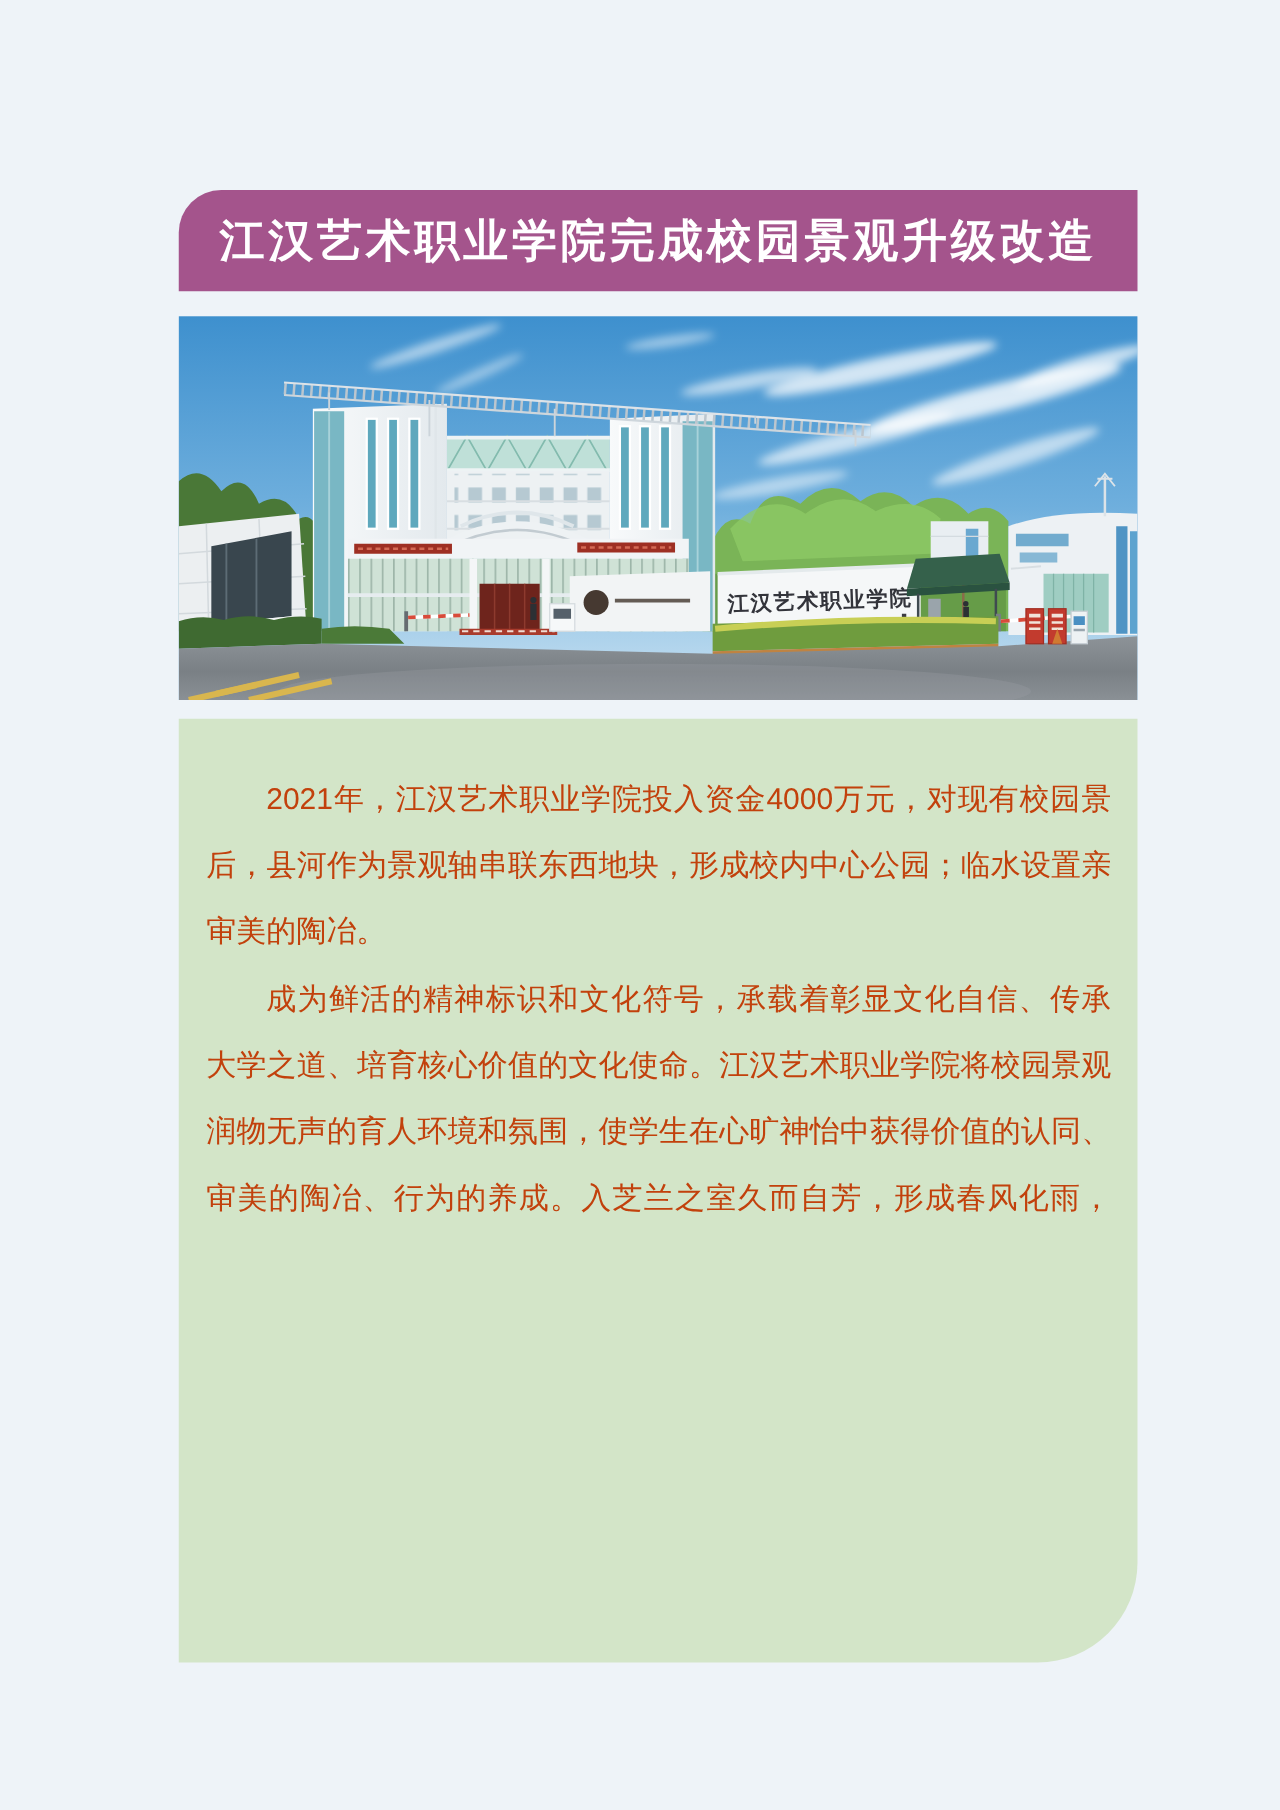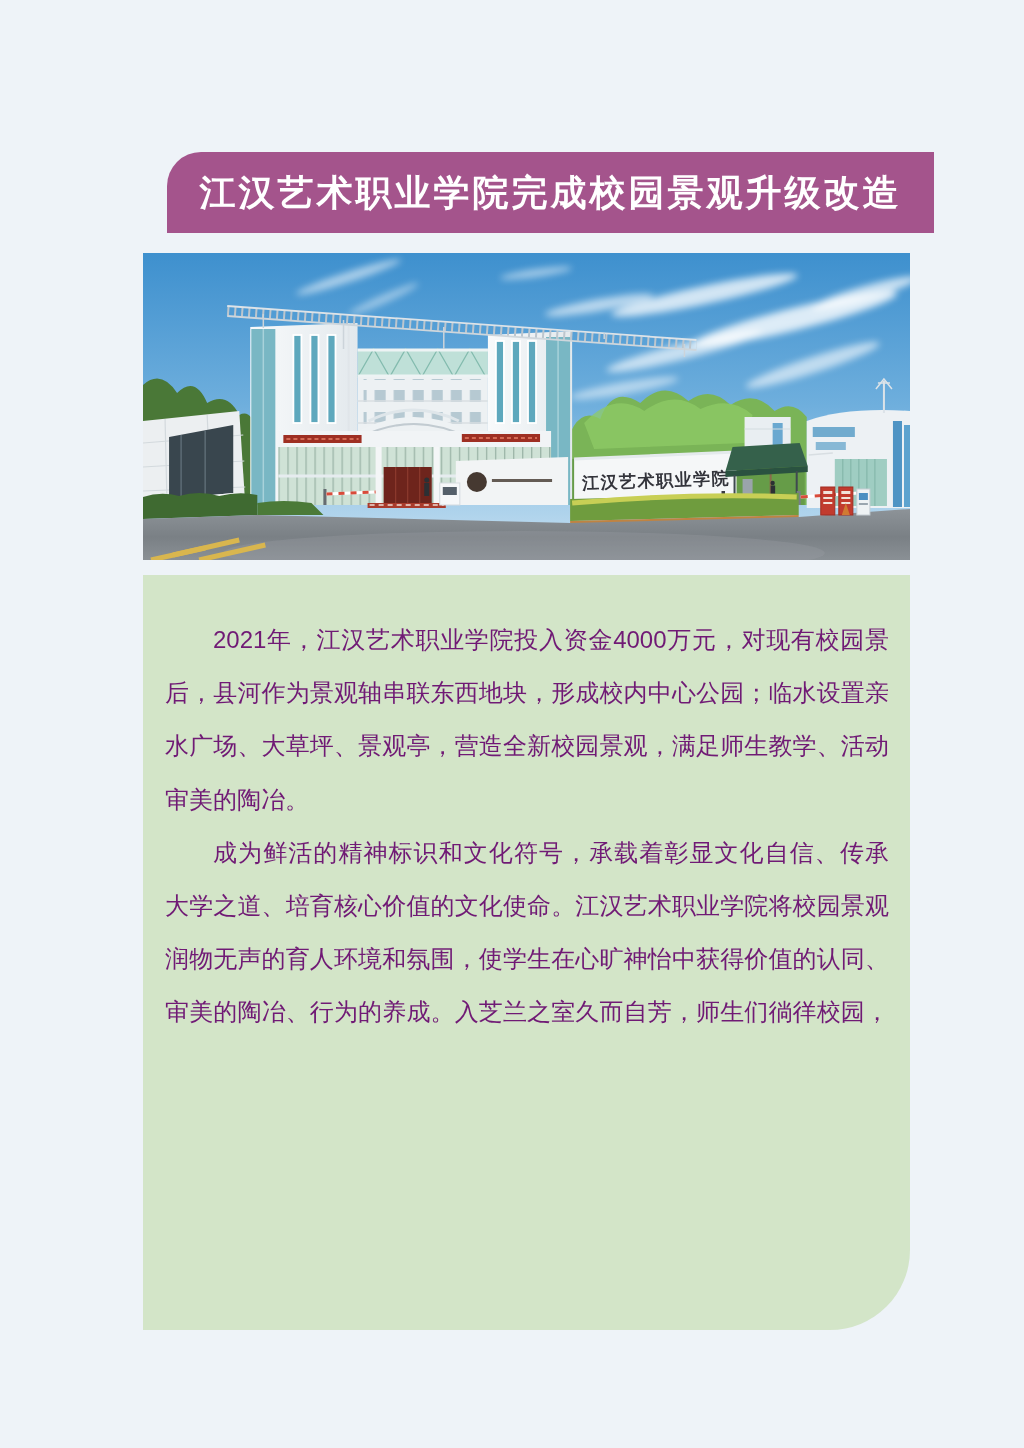--- a/index.html
+++ b/index.html
@@ -1,31 +1,31 @@
 <!DOCTYPE html>
 <html><head>
 <meta charset="utf-8">
 <style>
   html,body{margin:0;padding:0;}
   body{background:#eef3f8;font-family:"Liberation Sans",sans-serif;}
   .page{position:relative;width:1024px;height:1448px;background:#eef3f8;overflow:hidden;}
 
   .banner{position:absolute;left:143px;top:152px;width:767px;height:81px;
           background:#a4548c;border-radius:34px 0 0 0;
-          display:flex;align-items:center;justify-content:center;margin-left:24px;}
+          display:flex;align-items:center;justify-content:center;}
   .banner .title{color:#ffffff;font-size:36px;font-weight:900;letter-spacing:3px;
           white-space:nowrap;line-height:1;}
 
   .photo{position:absolute;left:143px;top:253px;width:767px;height:307px;background:#9cc4e2;}
   .photo svg{display:block;width:100%;height:100%;}
 
   .panel{position:absolute;left:143px;top:575px;width:767px;height:755px;
          background:#d3e5c8;border-radius:0 0 80px 0;
          box-sizing:border-box;padding:38px 21px 0 22px;overflow:hidden;}
-  .ln{font-size:24px;line-height:53.2px;color:#701a75;
+  .ln{font-size:24px;line-height:53.2px;color:#c2410c;
       text-align:justify;text-align-last:justify;white-space:nowrap;overflow:hidden;}
   .ln-first{text-indent:2em;}
   .ln-end{text-align-last:left;}
 </style>
 </head>
 <body>
 
 <div class="page">
 
   <div class="banner">
@@ -277,24 +277,23 @@
         <rect x="714" y="250" width="9" height="2" fill="#9aa6af"></rect>
         <polygon points="697,262 701,250 705,262" fill="#d07a32"></polygon>
       </g>
     </svg>
   </div>
 
   <div class="panel">
     <div>
       <div class="ln ln-first">2021年，江汉艺术职业学院投入资金4000万元，对现有校园景</div>
       <div class="ln">后，县河作为景观轴串联东西地块，形成校内中心公园；临水设置亲</div>
-      <div class="ln">水广场、大草坪、景观亭，营造全新校园景观，满足师生教学、活动</div>
       <div class="ln ln-end">审美的陶冶。</div>
     </div>
     <div>
       <div class="ln ln-first">成为鲜活的精神标识和文化符号，承载着彰显文化自信、传承</div>
       <div class="ln">大学之道、培育核心价值的文化使命。江汉艺术职业学院将校园景观</div>
       <div class="ln">润物无声的育人环境和氛围，使学生在心旷神怡中获得价值的认同、</div>
-      <div class="ln">审美的陶冶、行为的养成。入芝兰之室久而自芳，师生们徜徉校园，</div>
+      <div class="ln">审美的陶冶、行为的养成。入芝兰之室久而自芳，形成春风化雨，</div>
     </div>
   </div>
 
 </div>
 
 </body></html>

